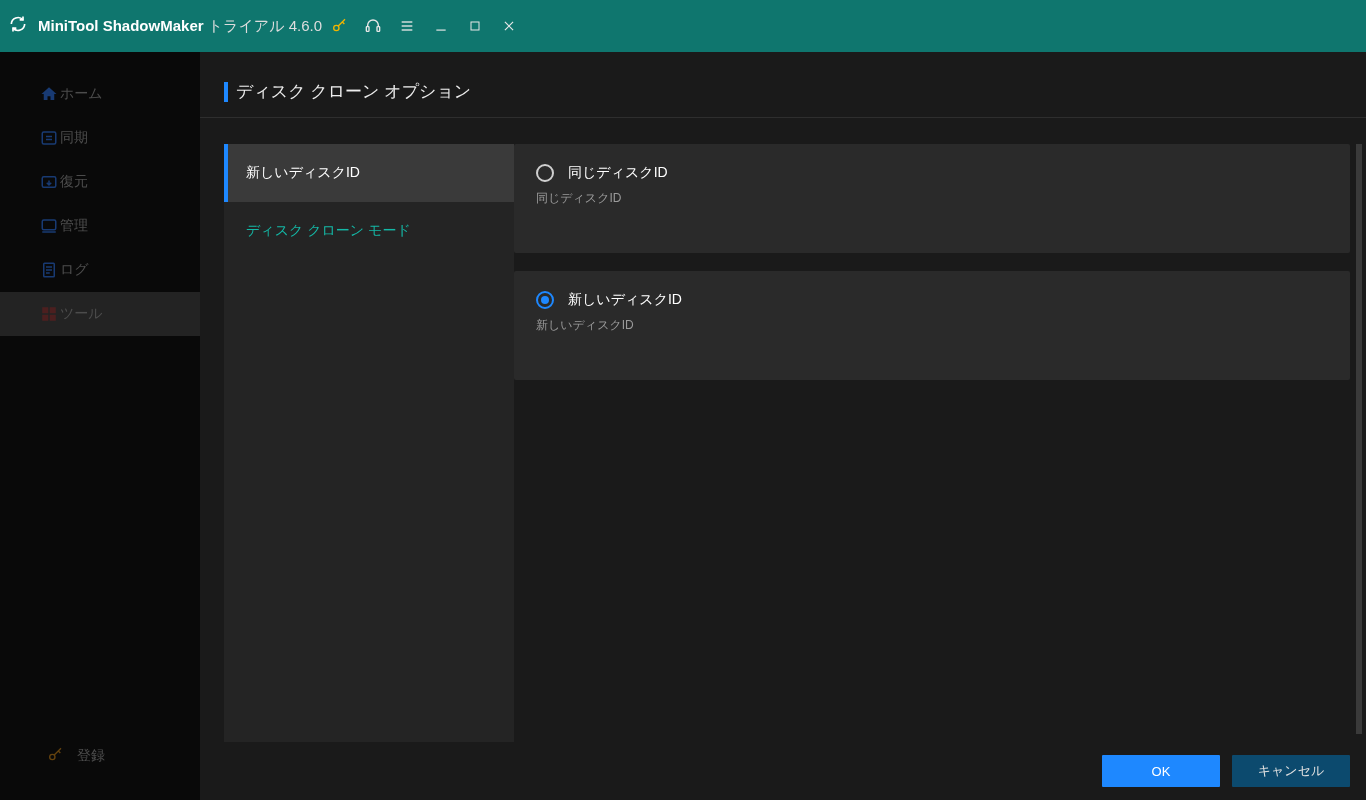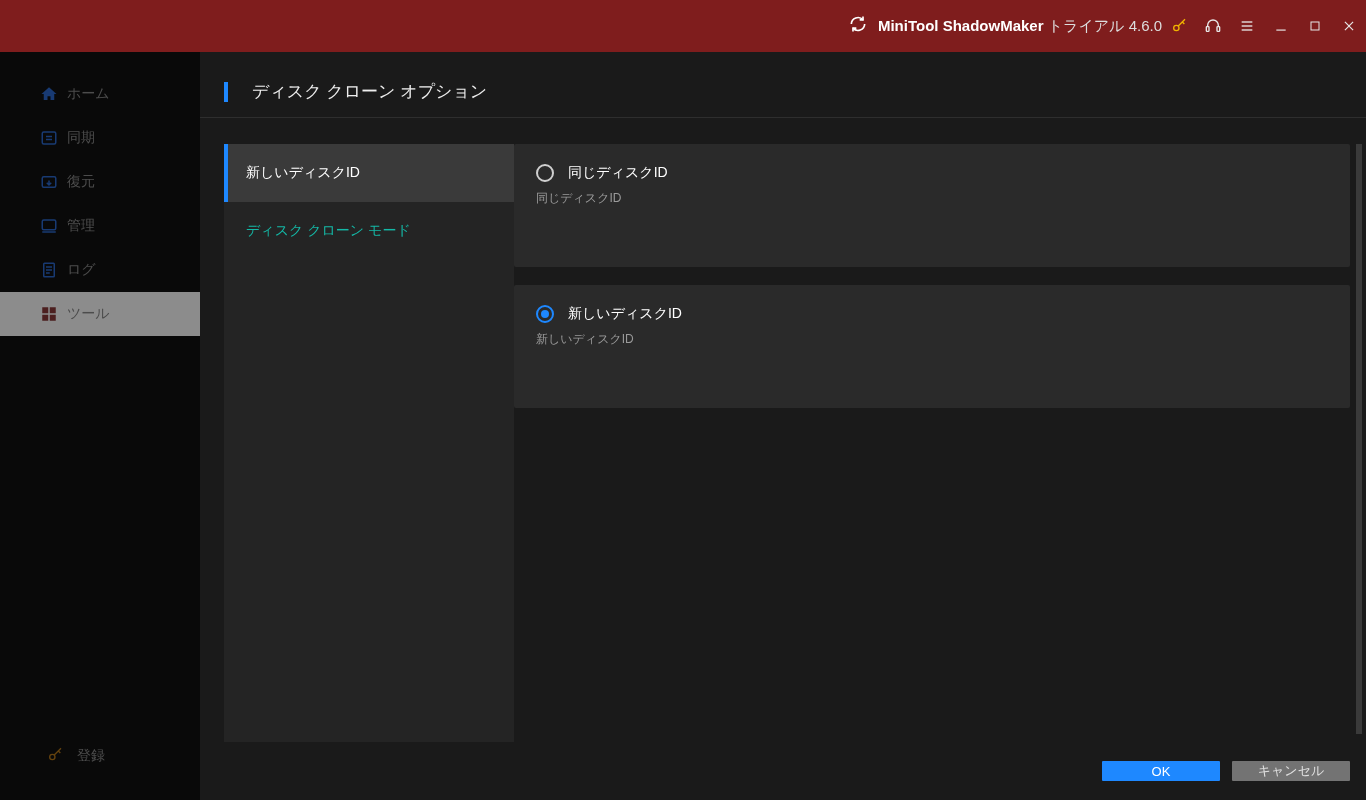--- a/index.html
+++ b/index.html
@@ -1,22 +1,22 @@
 <!DOCTYPE html>
 <html><head>
 <meta charset="utf-8">
 <style>
   * { box-sizing: border-box; margin: 0; padding: 0; }
   html, body { width: 1366px; height: 800px; overflow: hidden; font-family: "Segoe UI", "Meiryo", sans-serif; }
   body { background: #0e0e0e; color: #e8e8e8; position: relative; }
 
   
   .titlebar {
-    height: 52px; display: flex; align-items: center; justify-content: flex-end;
-    padding: 0 0 0 8px; background: #7f1d1d;
+    height: 52px; display: flex; align-items: center; justify-content: flex-start;
+    padding: 0 0 0 8px; background: #0f766e;
   }
   .titlebar-left { display: flex; align-items: center; gap: 10px; }
   .titlebar-title { font-size: 15px; }
   .titlebar-title b { font-weight: 700; color: #fff; }
   .titlebar-title .thin { font-weight: 400; color: #ddd; }
   .titlebar-right { display: flex; align-items: center; }
   .tb-btn { width: 34px; height: 52px; display: flex; align-items: center; justify-content: center; color: #e8e8e8; }
   .tb-btn.key { color: #f0b400; }
   .tb-btn svg { display: block; }
 
@@ -27,64 +27,64 @@
   }
 
   
   .sidebar {
     position: absolute; top: 52px; left: 0; width: 200px; height: 748px;
     background: #111; display: flex; flex-direction: column; justify-content: space-between;
     padding-top: 20px;
   }
   .nav-group { display: flex; flex-direction: column; gap: 0; }
   .nav-item {
-    display: flex; align-items: center; gap: 9px;
+    display: flex; align-items: center; gap: 2px;
     height: 44px; padding-left: 40px; color: #8a8a8a; font-size: 14px;
   }
-  .nav-item.active { background: #ffffff; color: #8a8a8a; }
+  .nav-item.active { background: #404040; color: #8a8a8a; }
   .nav-item .icon { flex: 0 0 18px; display: flex; align-items: center; justify-content: center; color: #2d6bd1; }
   .nav-item.active .icon, .nav-item .icon { color: #2d6bd1; }
   .nav-item.nav-tools .icon { color: #8a3a3a; }
 
   .sidebar-bottom { padding-bottom: 20px; }
   .sb-item {
     display: flex; align-items: center; gap: 14px;
     height: 48px; padding-left: 40px; color: #8a8a8a; font-size: 14px; margin-left: 7px;
   }
   .sb-item.key .icon { color: #b87a1a; }
   .sb-item.fb .icon  { color: #2d6bd1; }
 
   
   .main {
     position: absolute; top: 52px; left: 200px; right: 0; height: 748px;
     background: #1a1a1a; display: flex; flex-direction: column;
   }
   .main-header {
-    display: flex; align-items: center; gap: 24px;
+    display: flex; align-items: center; gap: 8px;
     padding: 28px 20px 14px 24px; border-bottom: 1px solid #2e2e2e;
   }
   .main-header .bar { width: 4px; height: 20px; background: #1e88ff; }
   .main-header h1 { font-size: 17px; font-weight: 400; color: #eee; }
 
   .main-body {
     flex: 1; display: flex; padding: 26px 16px 0 24px;
   }
 
   
   .cat-list { width: 290px; background: #242424; }
   .cat-item {
     height: 58px; display: flex; align-items: center; padding-left: 18px;
     color: #14b8a6; font-size: 14px; border-left: 4px solid transparent;
   }
   .cat-item.active { background: #3a3a3a; border-left-color: #1e88ff; color: #fff; }
 
   
   .opt-col { flex: 1; display: flex; flex-direction: column; gap: 18px; position: relative; }
   .opt-card {
-    background: #2a2a2a; border-radius: 2px; padding: 20px 22px 60px 22px;
+    background: #2a2a2a; border-radius: 2px; padding: 20px 22px 46px 22px;
     display: flex; flex-direction: column; gap: 8px;
   }
   .opt-row { display: flex; align-items: center; gap: 14px; }
   .opt-title { font-size: 14px; color: #fff; }
   .opt-desc  { font-size: 12px; color: #9a9a9a; padding-left: 0; }
 
   .radio {
     width: 18px; height: 18px; border-radius: 50%; border: 2px solid #cfcfcf; position: relative; flex: 0 0 18px;
   }
   .radio.selected { border-color: #1e88ff; }
@@ -95,25 +95,25 @@
   .opt-scroll-rail {
     position: absolute; top: 0; right: -12px; width: 6px; height: 590px; background: #3a3a3a;
   }
 
   
   .footer {
     height: 58px; display: flex; justify-content: flex-end; align-items: center;
     gap: 12px; padding-right: 16px;
   }
   .btn {
-    min-width: 118px; height: 20px; display: flex; align-items: center; justify-content: center;
+    min-width: 118px; height: 32px; display: flex; align-items: center; justify-content: center;
     font-size: 13px; border-radius: 1px;
   }
   .btn-primary { background: #1e88ff; color: #fff; }
-  .btn-secondary { background: #737373; color: #e0e0e0; }
+  .btn-secondary { background: #0c4a6e; color: #e0e0e0; }
 </style>
 </head>
 <body>
 
 <div class="titlebar">
   <div class="titlebar-left">
     <span>
       <svg width="20" height="20" viewBox="0 0 24 24" fill="none" stroke="#fff" stroke-width="2">
         <path d="M4 12a8 8 0 0 1 14-5M20 12a8 8 0 0 1-14 5"></path>
         <path d="M18 3v4h-4M6 21v-4h4"></path>

